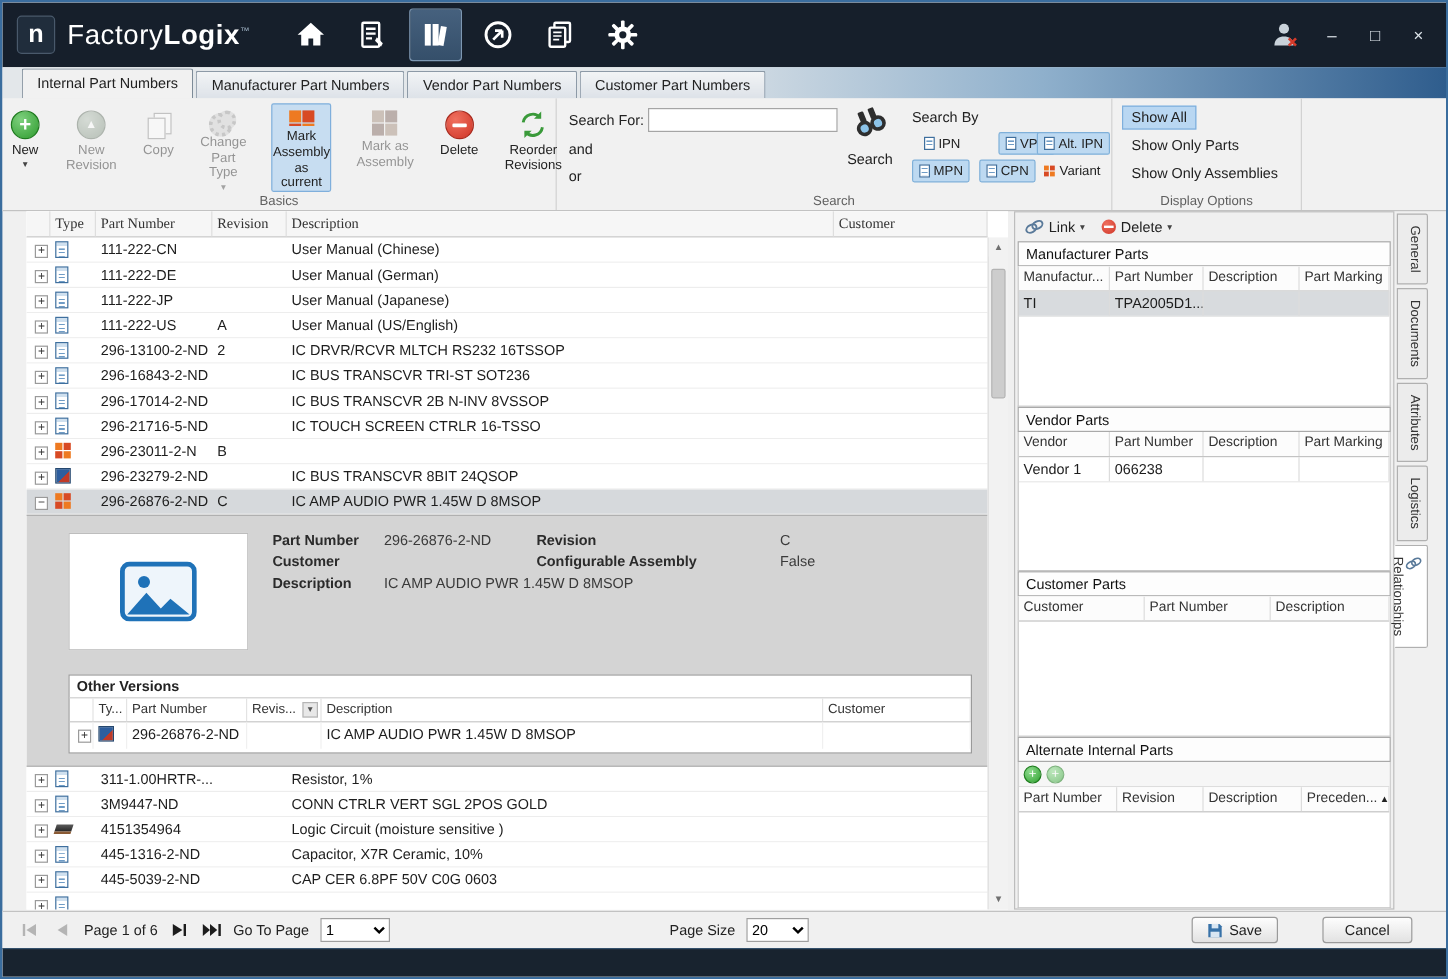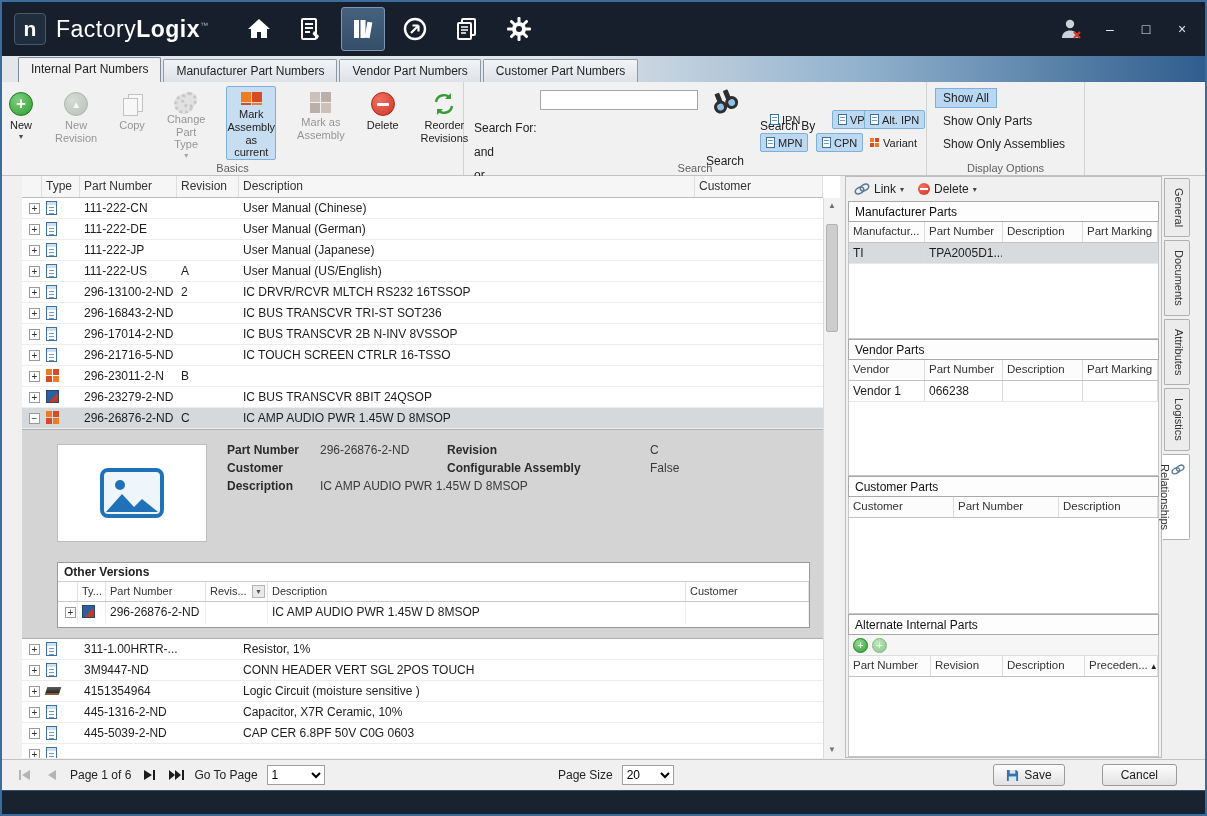--- a/index.html
+++ b/index.html
@@ -57,38 +57,38 @@
   .icon-gears::before { width:14px; height:14px; left:0; top:2px; }
   .icon-gears::after { width:10px; height:10px; right:1px; bottom:2px; }
   .icon-asm-big { width:21px; height:21px; background-image:
       linear-gradient(#ee7a21,#ee7a21),linear-gradient(#d84a24,#d84a24),
       linear-gradient(#d84a24,#d84a24),linear-gradient(#ee7a21,#ee7a21);
       background-size:10px 10px; background-position:0 0,11px 0,0 11px,11px 11px; background-repeat:no-repeat; }
   .icon-delete-big { background:radial-gradient(circle at 35% 30%,#f0705f,#cf3527); border:1px solid #a82a1e; position:relative; }
   .icon-delete-big::before { content:""; width:12px; height:3px; background:#fff; border-radius:1px; }
 
   
-  .sg-label { position:absolute; font-size:12px; color:#222;margin-top:28px; }
+  .sg-label { position:absolute; font-size:12px; color:#222; }
   .search-input { position:absolute; width:158px; height:20px; border:1px solid #a5a5a5; background:#fff; font-size:12px; padding:0 4px; }
   .sb-filter { position:absolute; height:19px; display:flex; align-items:center; gap:3px; padding:0 5px;
                font-size:11px; color:#222; border:1px solid transparent; border-radius:2px; }
   .sb-filter.selected { background:#bdd9f1; border-color:#7fb0d9; }
   .sb-doc { width:9px; height:11px; background:#fff; border:1px solid #3e6f9e; position:relative; }
   .sb-doc::after { content:""; position:absolute; left:1px; right:1px; top:2px; height:6px;
                    background:repeating-linear-gradient(#6f9cc6 0 1px,transparent 1px 3px); }
   .sb-grid { width:10px; height:10px; background-image:
       linear-gradient(#ee7a21,#ee7a21),linear-gradient(#d84a24,#d84a24),
       linear-gradient(#d84a24,#d84a24),linear-gradient(#ee7a21,#ee7a21);
       background-size:4px 4px; background-position:0 0,5px 0,0 5px,5px 5px; background-repeat:no-repeat; }
   .display-opt { position:absolute; font-size:12px; color:#222; padding:2px 7px; border:1px solid transparent; }
   .display-opt.selected { background:#b9d7f2; border-color:#7fafdc; }
 
   
   .grid { position:absolute; top:174px; left:20px; width:818px; height:582px; background:#fff; overflow:hidden; }
-  .grid-head { display:flex; height:22px; background:#f6f6f6; border-bottom:1px solid #bdbdbd; width:801px; }
+  .grid-head { display:flex; height:22px; background:#f6f6f6; border-bottom:1px solid #bdbdbd; width:801px;font-family:Liberation Serif, serif; }
   .gh-cell { font-size:12px; color:#333; padding:3px 0 0 4px; border-right:1px solid #dedede; }
   .grid-row { display:flex; height:21px; border-bottom:1px solid #ededed; width:801px; background:#fff; }
   .grid-row.selected { background:#d6d9dc; }
   .cell { font-size:12px; color:#1d1d1d; padding:3px 0 0 4px; overflow:hidden; white-space:nowrap; }
   .c-expand { width:20px; } .c-type { width:38px; } .c-part { width:97px; }
   .c-rev { width:62px; } .c-desc { width:456px; } .c-cust { flex:1; }
   .expand-box { display:inline-block; width:11px; height:11px; border:1px solid #9a9a9a; background:#fff;
                 font-size:10px; line-height:9px; text-align:center; color:#333; margin-left:3px; }
   .type-icon { display:inline-block; vertical-align:top; }
   .icon-document { width:11px; height:14px; border:1px solid #3e6f9e; background:linear-gradient(#cfe0ef 0 3px,#fff 3px); position:relative; }
@@ -495,21 +495,21 @@
     <span class="cell c-part">311-1.00HRTR-...</span>
     <span class="cell c-rev"></span>
     <span class="cell c-desc">Resistor, 1%</span>
     <span class="cell c-cust"></span>
   </div>
         <div class="grid-row">
     <span class="cell c-expand"><span class="expand-box">+</span></span>
     <span class="cell c-type"><span class="type-icon icon-document"></span></span>
     <span class="cell c-part">3M9447-ND</span>
     <span class="cell c-rev"></span>
-    <span class="cell c-desc">CONN HEADER VERT SGL 2POS TOUCH</span>
+    <span class="cell c-desc">CONN CTRLR VERT SGL 2POS GOLD</span>
     <span class="cell c-cust"></span>
   </div>
         <div class="grid-row">
     <span class="cell c-expand"><span class="expand-box">+</span></span>
     <span class="cell c-type"><span class="type-icon icon-chip"></span></span>
     <span class="cell c-part">4151354964</span>
     <span class="cell c-rev"></span>
     <span class="cell c-desc">Logic Circuit (moisture sensitive )</span>
     <span class="cell c-cust"></span>
   </div>

